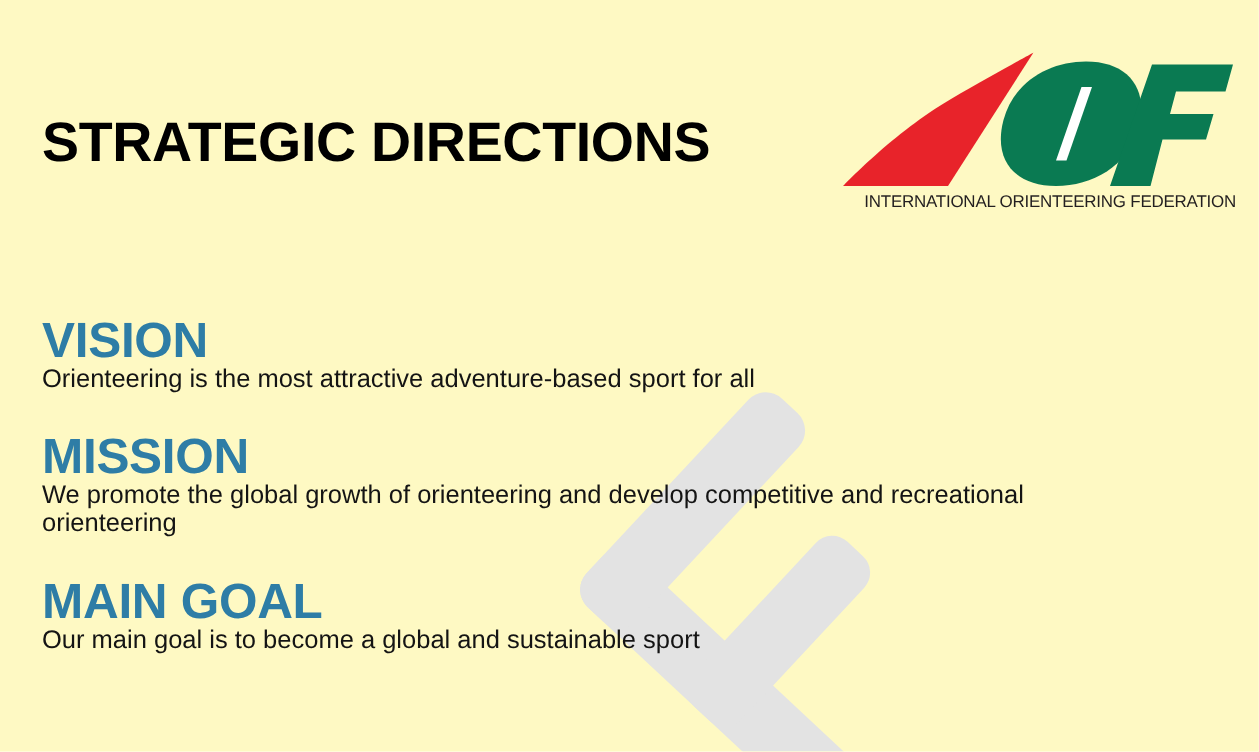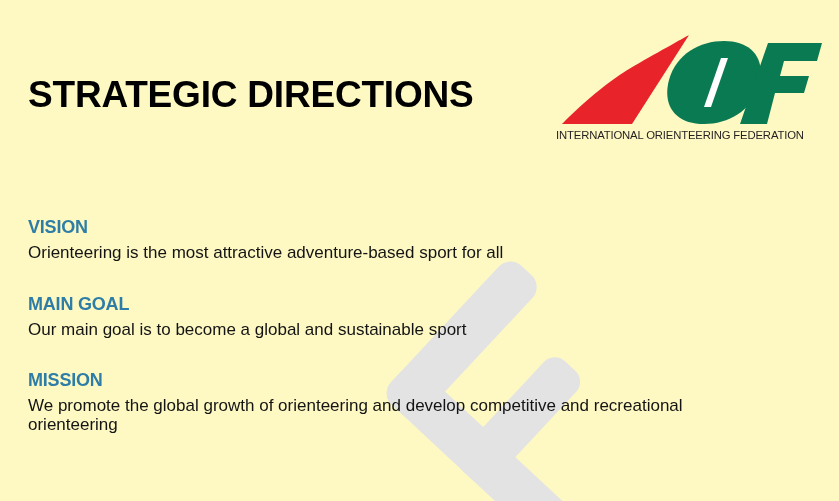--- a/index.html
+++ b/index.html
@@ -64,21 +64,21 @@
     top: 0;
     width: 268px;
     height: 93px;
   }
   .logo-mark svg { display: block; width: 100%; height: 100%; }
   .logo-caption {
     position: absolute;
     left: 0;
     top: 95px;
     width: 268px;
-    text-align: left;
+    text-align: right;
     font-size: 11.3px;
     line-height: 14px;
     font-weight: normal;
     color: #231f20;
     letter-spacing: -0.15px;
     white-space: nowrap;
   }
 
   
   .sections {
@@ -86,21 +86,21 @@
     left: 28px;
     top: 212px;
     width: 740px;
     z-index: 2;
   }
   .section { margin: 0 0 26px 0; }
   .section:last-child { margin-bottom: 0; }
 
   .section-heading {
     margin: 0 0 1px 0;
-    font-size: 18px;
+    font-size: 33px;
     line-height: 30px;
     font-weight: bold;
     color: #2e7da6;
     letter-spacing: -0.2px;
   }
   .section-body {
     margin: 0;
     font-size: 17px;
     line-height: 19px;
     font-weight: normal;
@@ -144,25 +144,25 @@
     <div class="logo-caption">INTERNATIONAL ORIENTEERING FEDERATION</div>
   </div>
 
   <div class="sections">
 
     <div class="section sec-vision">
       <h2 class="section-heading">VISION</h2>
       <p class="section-body">Orienteering is the most attractive adventure-based sport for all</p>
     </div>
 
+    <div class="section sec-mission">
+      <h2 class="section-heading">MISSION</h2>
+      <p class="section-body">We promote the global growth of orienteering and develop competitive and recreational orienteering</p>
+    </div>
+
     <div class="section sec-maingoal">
       <h2 class="section-heading">MAIN GOAL</h2>
       <p class="section-body">Our main goal is to become a global and sustainable sport</p>
-    </div>
-
-    <div class="section sec-mission">
-      <h2 class="section-heading">MISSION</h2>
-      <p class="section-body">We promote the global growth of orienteering and develop competitive and recreational orienteering</p>
     </div>
 
   </div>
 
 </div>
 
 </body></html>

